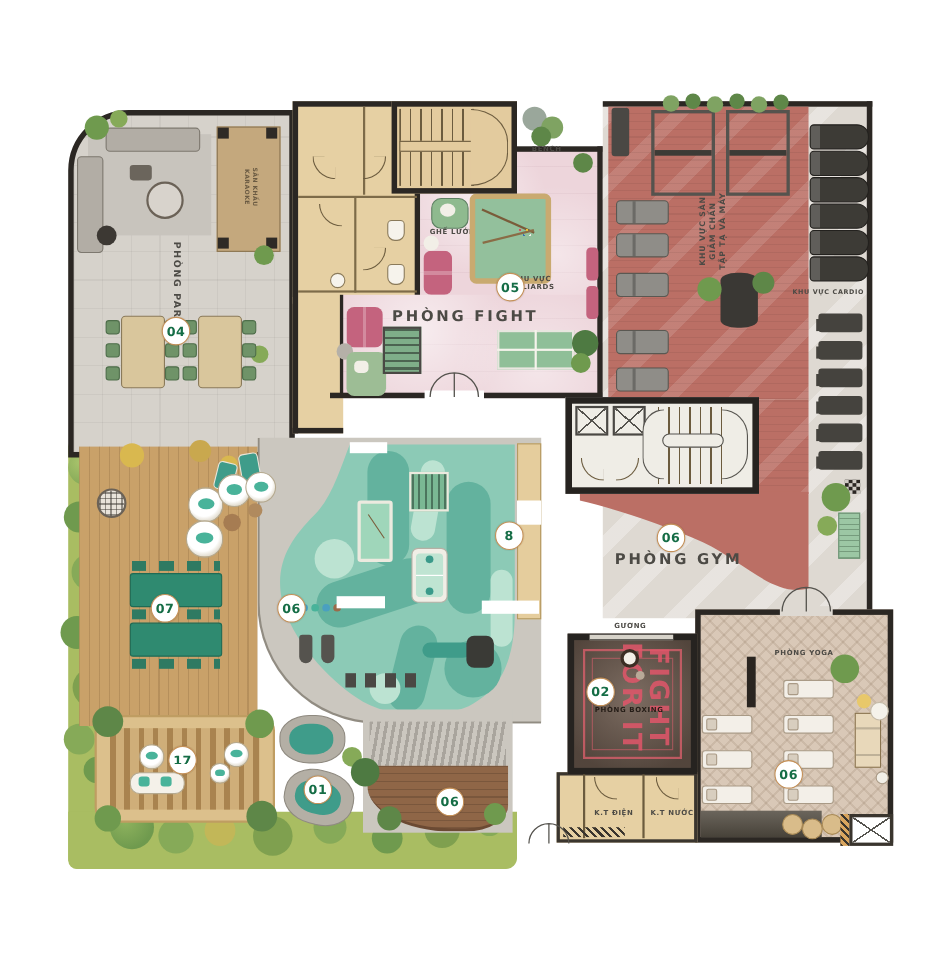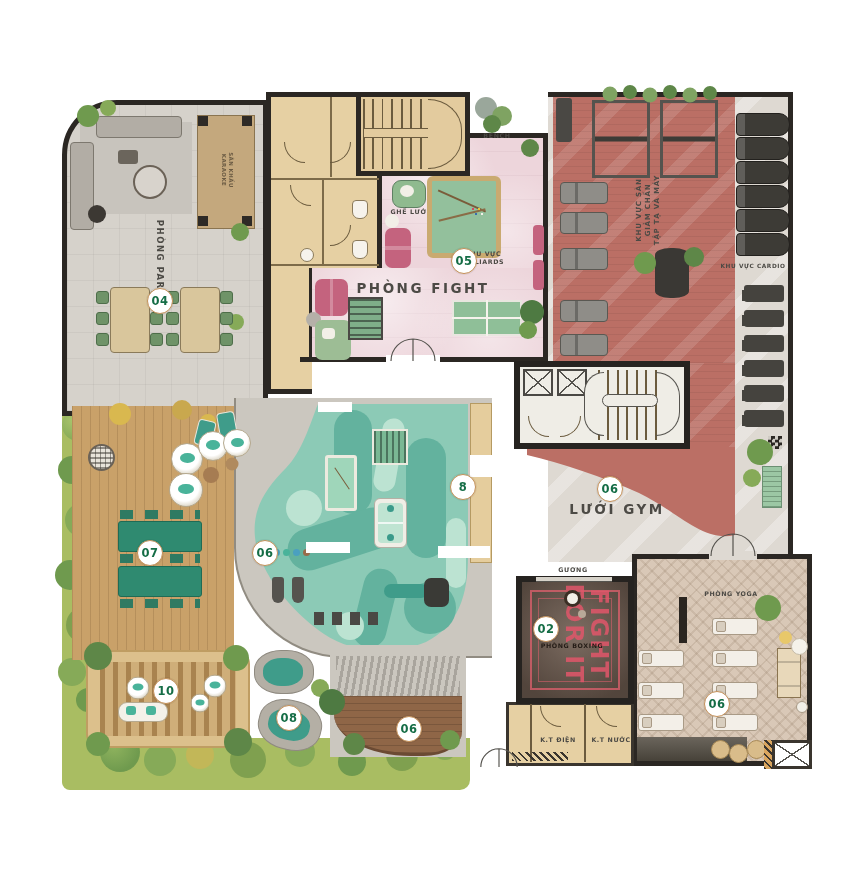--- a/index.html
+++ b/index.html
@@ -237,21 +237,21 @@
   <div class="wmach" style="left:744px;top:285px;"></div>
   <div class="wmach" style="left:744px;top:310px;"></div>
   <div class="wmach" style="left:744px;top:335px;"></div>
   <div class="wmach" style="left:744px;top:360px;"></div>
   <div class="wmach" style="left:744px;top:385px;"></div>
   <div class="wmach" style="left:744px;top:410px;"></div>
   <div class="abs" style="left:768px;top:436px;width:14px;height:13px;background:conic-gradient(#2b2723 0 25%,#cfcbc4 0 50%,#2b2723 0 75%,#cfcbc4 0);background-size:7px 6.5px;"></div>
   <div class="tree" style="left:760px;top:452px;width:26px;height:26px;background:#6f9a4e;"></div>
   <div class="tree" style="left:752px;top:478px;width:18px;height:18px;background:#86aa58;"></div>
   <div class="abs" style="left:762px;top:466px;width:18px;height:40px;background:#9cc7a4;border:1px solid #6b8f72;background-image:repeating-linear-gradient(0deg,rgba(60,90,65,.4) 0 1px,transparent 1px 5px);"></div>
-  <div class="lbl big" style="left:617px;top:509px;">LƯỚI GYM</div>
+  <div class="lbl big" style="left:617px;top:509px;">PHÒNG GYM</div>
 
   <div class="abs" style="left:514px;top:361px;width:176px;height:88px;background:#efede6;border:6px solid #262320;box-sizing:border-box;z-index:10;"></div>
   <div class="abs xpat" style="left:523px;top:369px;width:30px;height:27px;border:2px solid #4a4844;box-sizing:border-box;z-index:11;"></div>
   <div class="abs xpat" style="left:557px;top:369px;width:30px;height:27px;border:2px solid #4a4844;box-sizing:border-box;z-index:11;"></div>
   <div class="qarc" style="left:528px;top:416px;z-index:11;"></div>
   <div class="qarc" style="left:560px;top:416px;transform:scaleX(-1);z-index:11;"></div>
   <div class="abs treads" style="left:598px;top:370px;width:62px;height:70px;z-index:11;"></div>
   <div class="abs" style="left:602px;top:394px;width:56px;height:13px;background:#efede6;border:1.5px solid #55534e;border-radius:7px;box-sizing:border-box;z-index:12;"></div>
   <div class="abs" style="left:584px;top:372px;width:20px;height:64px;background:#efede6;border:1.5px solid #55534e;border-right:none;border-radius:32px 0 0 32px/32px 0 0 32px;box-sizing:border-box;z-index:11;"></div>
   <div class="abs" style="left:656px;top:372px;width:24px;height:64px;border:1.5px solid #55534e;border-left:none;border-radius:0 32px 32px 0/0 32px 32px 0;box-sizing:border-box;z-index:11;"></div>
@@ -402,28 +402,28 @@
   <div class="marker" style="left:464px;top:261px;">
       <span>05</span>
     </div>
   <div class="marker" style="left:160px;top:301px;">
       <span>04</span>
     </div>
   <div class="marker" style="left:265px;top:553px;">
       <span>06</span>
     </div>
   <div class="marker" style="left:289px;top:718px;">
-      <span>08</span>
+      <span>01</span>
     </div>
   <div class="marker" style="left:409px;top:729px;">
       <span>06</span>
     </div>
   <div class="marker" style="left:150px;top:553px;">
       <span>07</span>
     </div>
   <div class="marker" style="left:166px;top:691px;">
-      <span>10</span>
+      <span>17</span>
     </div>
   <div class="marker" style="left:463px;top:487px;">
       <span>8</span>
     </div>
 
 </div>
 
 </body></html>

